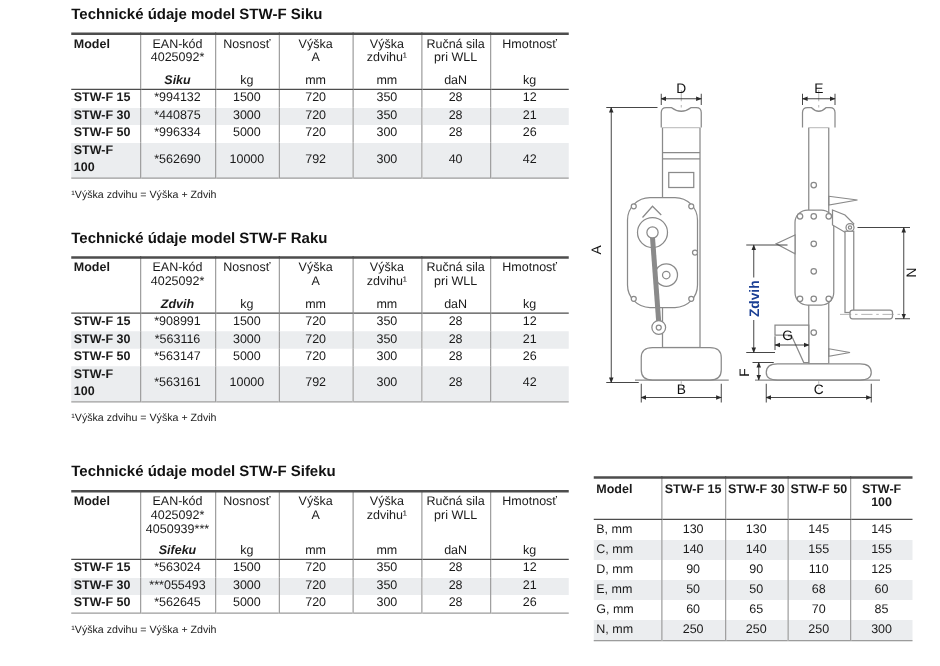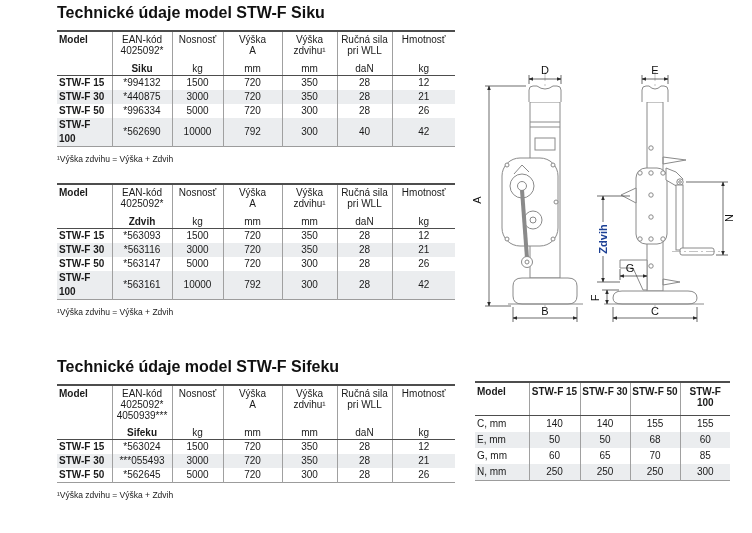--- a/index.html
+++ b/index.html
@@ -2,39 +2,39 @@
 <html><head>
 <meta charset="utf-8">
 <style>
   html,body{margin:0;padding:0;}
   body{
     width:752px;height:533px;background:#ffffff;position:relative;overflow:hidden;
     font-family:"Liberation Sans", sans-serif;color:#1a1a1a;
     -webkit-font-smoothing:antialiased;
   }
   .sect{position:absolute;left:57px;width:398px;}
-  #s1{top:4px;} #s2{top:183px;} #s3{top:358px;}
-  .title{font-size:16px;font-weight:700;margin:0 0 8px 0;color:#111;}
+  #s1{top:4px;} #s2{top:183px;} #s3{top:370px;}
+  .title{font-size:12px;font-weight:700;margin:0 0 8px 0;color:#111;}
   table{border-collapse:collapse;table-layout:fixed;}
   table.spec{
     width:398px;font-size:10px;
     border-top:2px solid #4d4d4d;border-bottom:1px solid #9c9c9c;
   }
   table.spec thead th{
     border-bottom:1px solid #4d4d4d;font-weight:400;vertical-align:top;
     padding:2px 1px 1px 1px;text-align:center;
   }
   table.spec th.model{text-align:left;font-weight:700;padding-left:2px;}
   .spec th + th, .spec td + td{border-left:1px solid #a0a0a0;}
   .hcell{display:flex;flex-direction:column;justify-content:space-between;height:40px;}
   .tall .hcell{height:50px;}
   .htop span{display:block;line-height:11px;}
   .htop span:empty{display:none;}
   .hunit{line-height:11px;}
-  .hbrand{font-weight:700;line-height:11px;}
+  .hbrand{font-weight:700;line-height:11px;font-style:italic;}
   table.spec td{height:14px;line-height:14px;padding:0 2px;text-align:center;overflow:hidden;}
   table.spec td.first{text-align:left;font-weight:700;}
   tbody tr:nth-child(even){background:#ebedef;}
   .footnote{font-size:8.5px;margin:7px 0 0 0;color:#222;}
   #dims{position:absolute;left:475px;top:381px;width:255px;}
   table.dimt{
     width:255px;font-size:10px;
     border-top:2px solid #4d4d4d;border-bottom:1px solid #9c9c9c;
   }
   table.dimt thead th{
@@ -167,20 +167,21 @@
             <td>300</td>
             <td>40</td>
             <td>42</td>
           </tr>
         </tbody>
     </table>
     <p class="footnote">¹Výška zdvihu = Výška + Zdvih</p>
   </section>
 
   <section class="sect" id="s2">
+    <h2 class="title">Technické údaje model STW-F Raku</h2>
     <table class="spec">
       <colgroup>
           <col style="width:55px">
           <col style="width:60px">
           <col style="width:51px">
           <col style="width:59px">
           <col style="width:55px">
           <col style="width:55px">
           <col style="width:63px">
         </colgroup>
@@ -240,21 +241,21 @@
 
             </div>
                 <div class="hunit">kg</div>
               </div>
           </th>
         </tr>
       </thead>
       <tbody>
           <tr>
             <td class="first">STW-F 15</td>
-            <td>*563093</td>
+            <td>*908991</td>
             <td>1500</td>
             <td>720</td>
             <td>350</td>
             <td>28</td>
             <td>12</td>
           </tr>
           <tr>
             <td class="first">STW-F 30</td>
             <td>*563116</td>
             <td>3000</td>
@@ -509,27 +510,41 @@
         <tr>
           <th class="first">Model</th>
           <th>STW-F 15</th>
           <th>STW-F 30</th>
           <th>STW-F 50</th>
           <th>STW-F 100</th>
         </tr>
       </thead>
       <tbody>
           <tr>
+            <td class="first">B, mm</td>
+            <td>130</td>
+            <td>130</td>
+            <td>145</td>
+            <td>145</td>
+          </tr>
+          <tr>
             <td class="first">C, mm</td>
             <td>140</td>
             <td>140</td>
             <td>155</td>
             <td>155</td>
           </tr>
           <tr>
+            <td class="first">D, mm</td>
+            <td>90</td>
+            <td>90</td>
+            <td>110</td>
+            <td>125</td>
+          </tr>
+          <tr>
             <td class="first">E, mm</td>
             <td>50</td>
             <td>50</td>
             <td>68</td>
             <td>60</td>
           </tr>
           <tr>
             <td class="first">G, mm</td>
             <td>60</td>
             <td>65</td>

